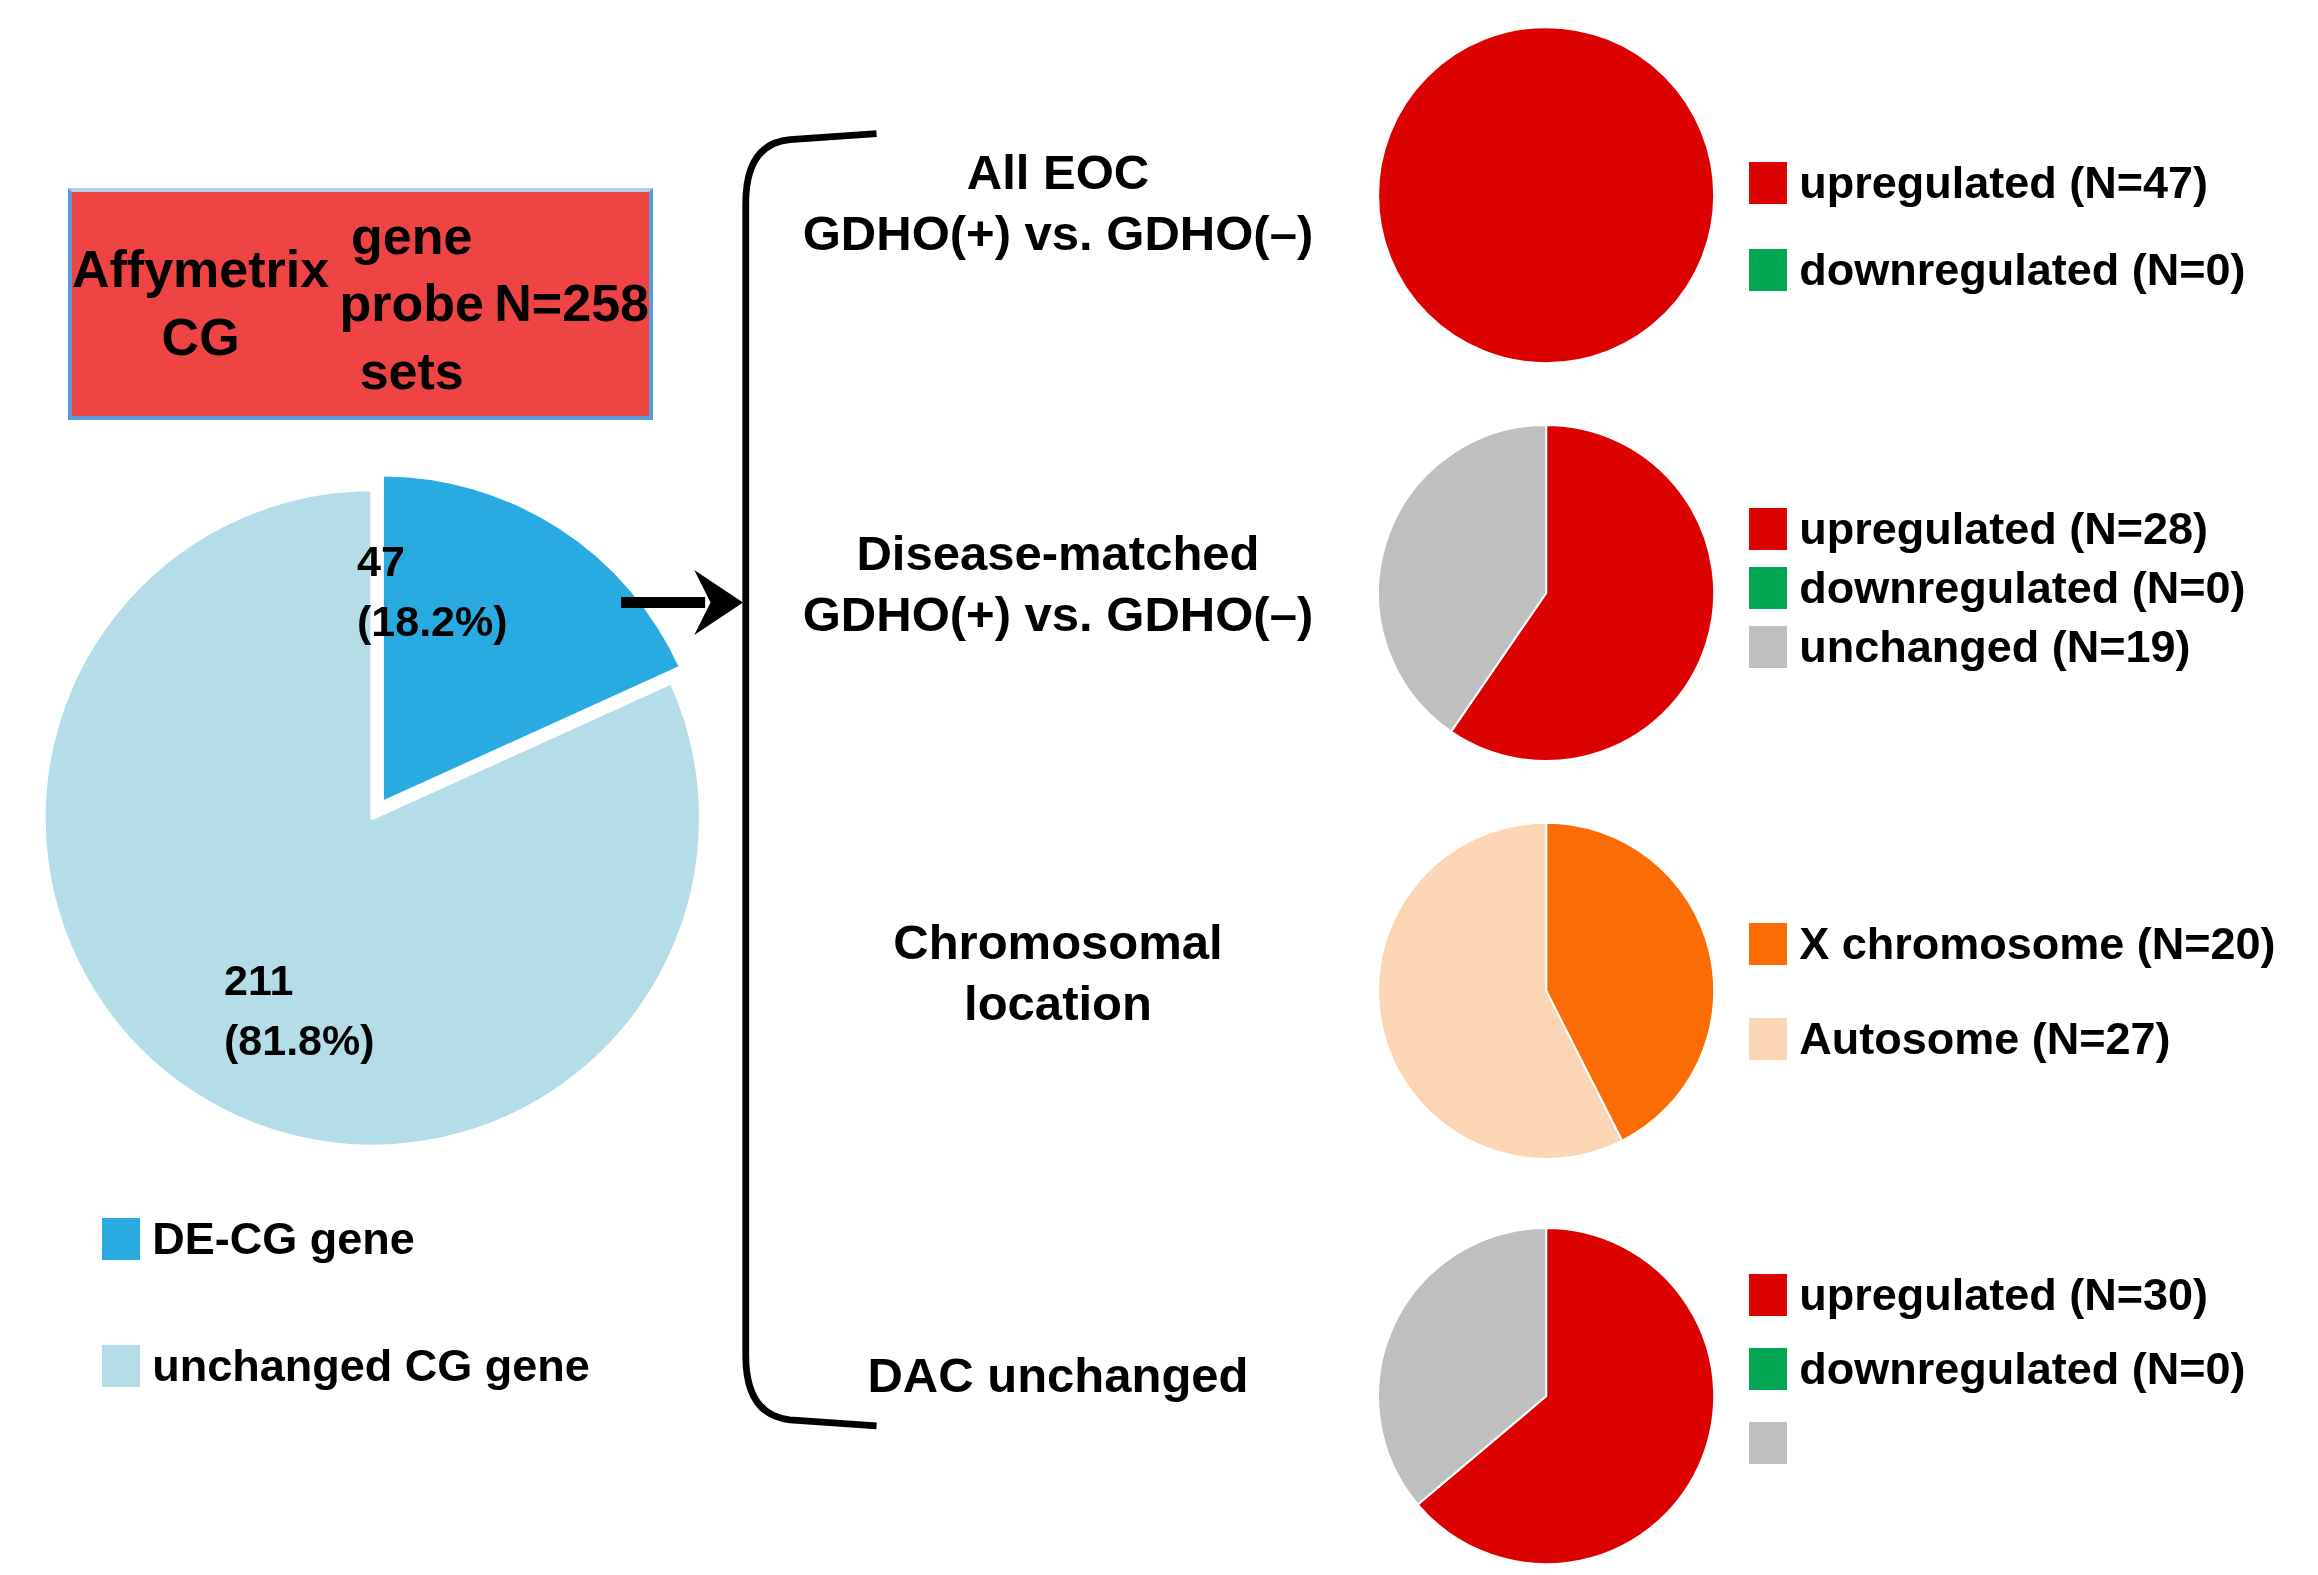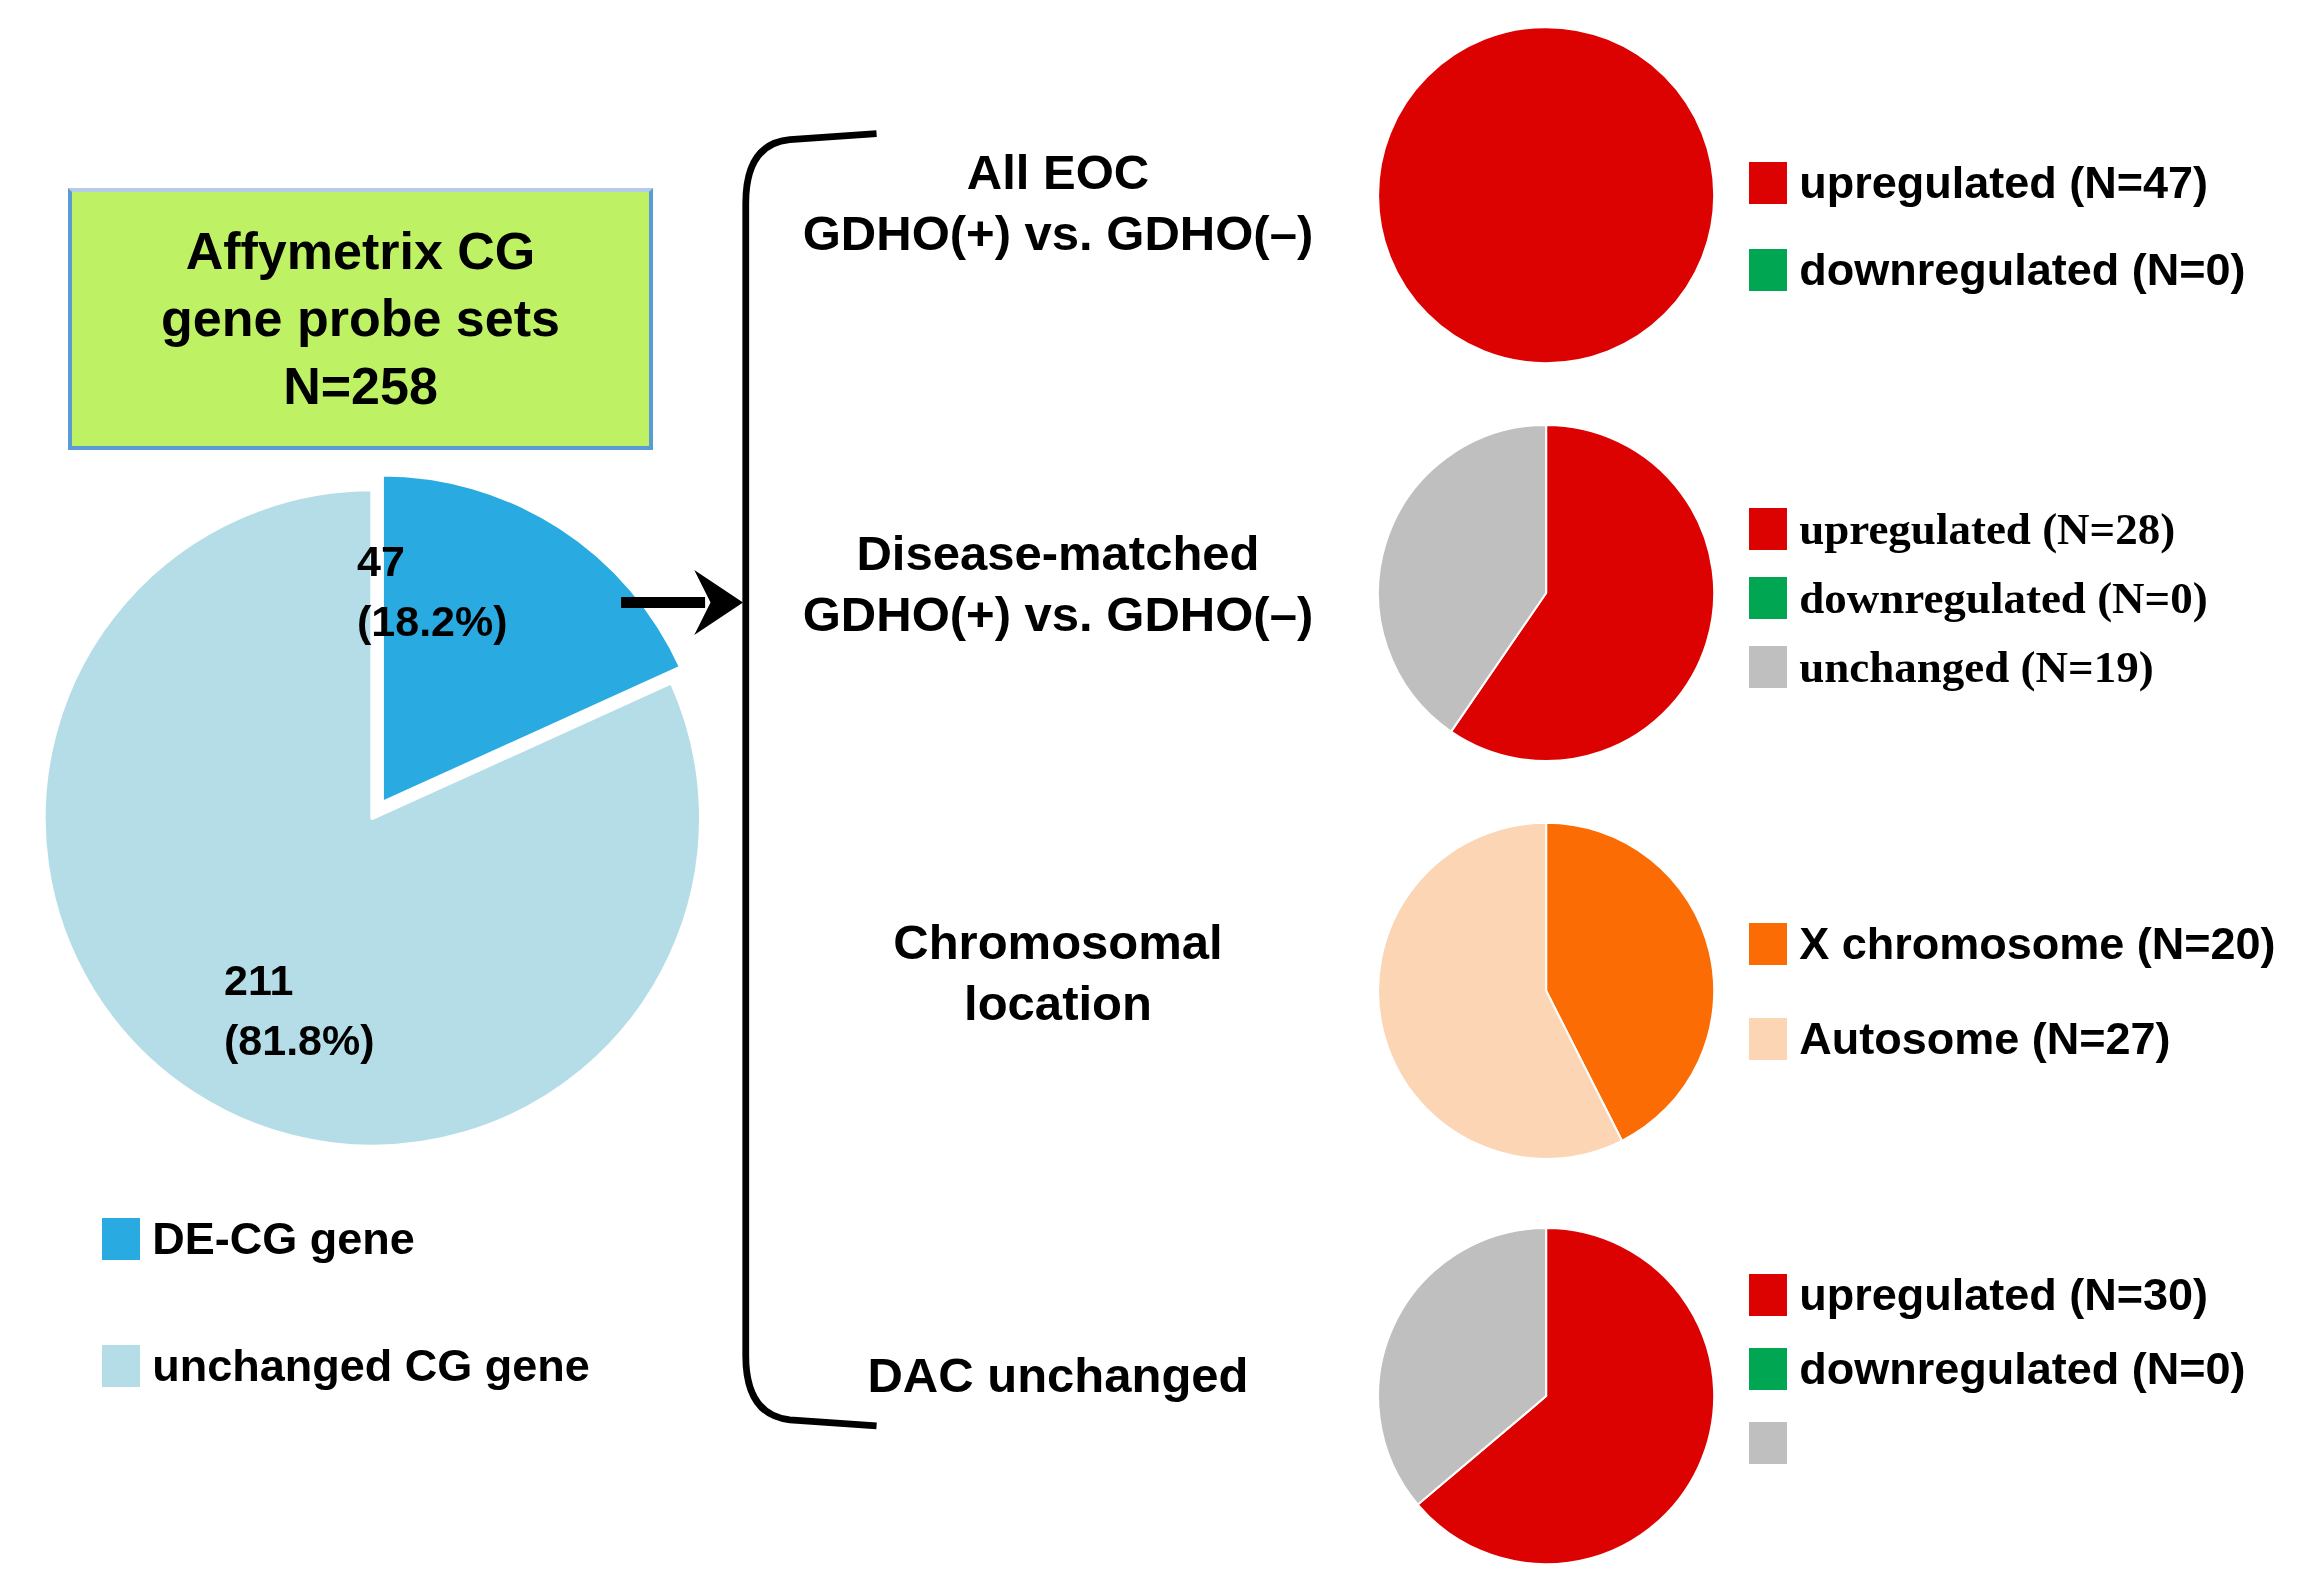--- a/index.html
+++ b/index.html
@@ -6,25 +6,25 @@
   .page{
     position:relative;
     width:2319px;height:1575px;
     background:#ffffff;
     font-family:"Liberation Sans","DejaVu Sans",sans-serif;
     font-weight:bold;color:#000;
     overflow:hidden;
   }
   .layer{position:absolute;left:0;top:0;}
   .titlebox{
-    position:absolute;left:68px;top:188px;width:585px;height:262px;
+    position:absolute;left:68px;top:188px;width:585px;height:232px;
     box-sizing:border-box;
     border:4.1px solid #5B9BD5;border-top-color:#B4CCEA;
-    background:#bef264;
-    display:flex;flex-direction:column;align-items:center;justify-content:center;
+    background:#ef4444;
+    display:flex;flex-direction:row;align-items:center;justify-content:center;
     font-size:52px;line-height:1.3;text-align:center;
   }
   .pielabel{
     position:absolute;width:298px;text-align:left;
     font-size:43px;line-height:60px;
   }
   .seclabel{
     position:absolute;left:746px;width:624px;text-align:center;
     font-size:49px;line-height:61px;
   }
@@ -32,21 +32,21 @@
     position:absolute;display:flex;flex-direction:column;
   }
   .lrow{display:flex;align-items:center;height:47px;}
   .sw{
     width:38px;height:42px;flex:0 0 38px;margin-right:12.2px;
     display:inline-block;
   }
   .ltxt{font-size:45px;white-space:nowrap;}
   .mainlegend{left:102px;top:1215px;gap:80px;}
   .leg1{left:1749px;top:159px;gap:40px;}
-  .leg2{left:1749px;top:505px;gap:22px;font-family:Liberation Serif, serif;}
+  .leg2{left:1749px;top:505px;gap:12px;}
   .leg3{left:1749px;top:920px;gap:48px;}
   .leg4{left:1749px;top:1271px;gap:27px;}
 </style>
 </head>
 <body>
 
 <div class="page">
 
   <svg class="layer" width="2319" height="1575" viewBox="0 0 3421 2324">
     <g>

